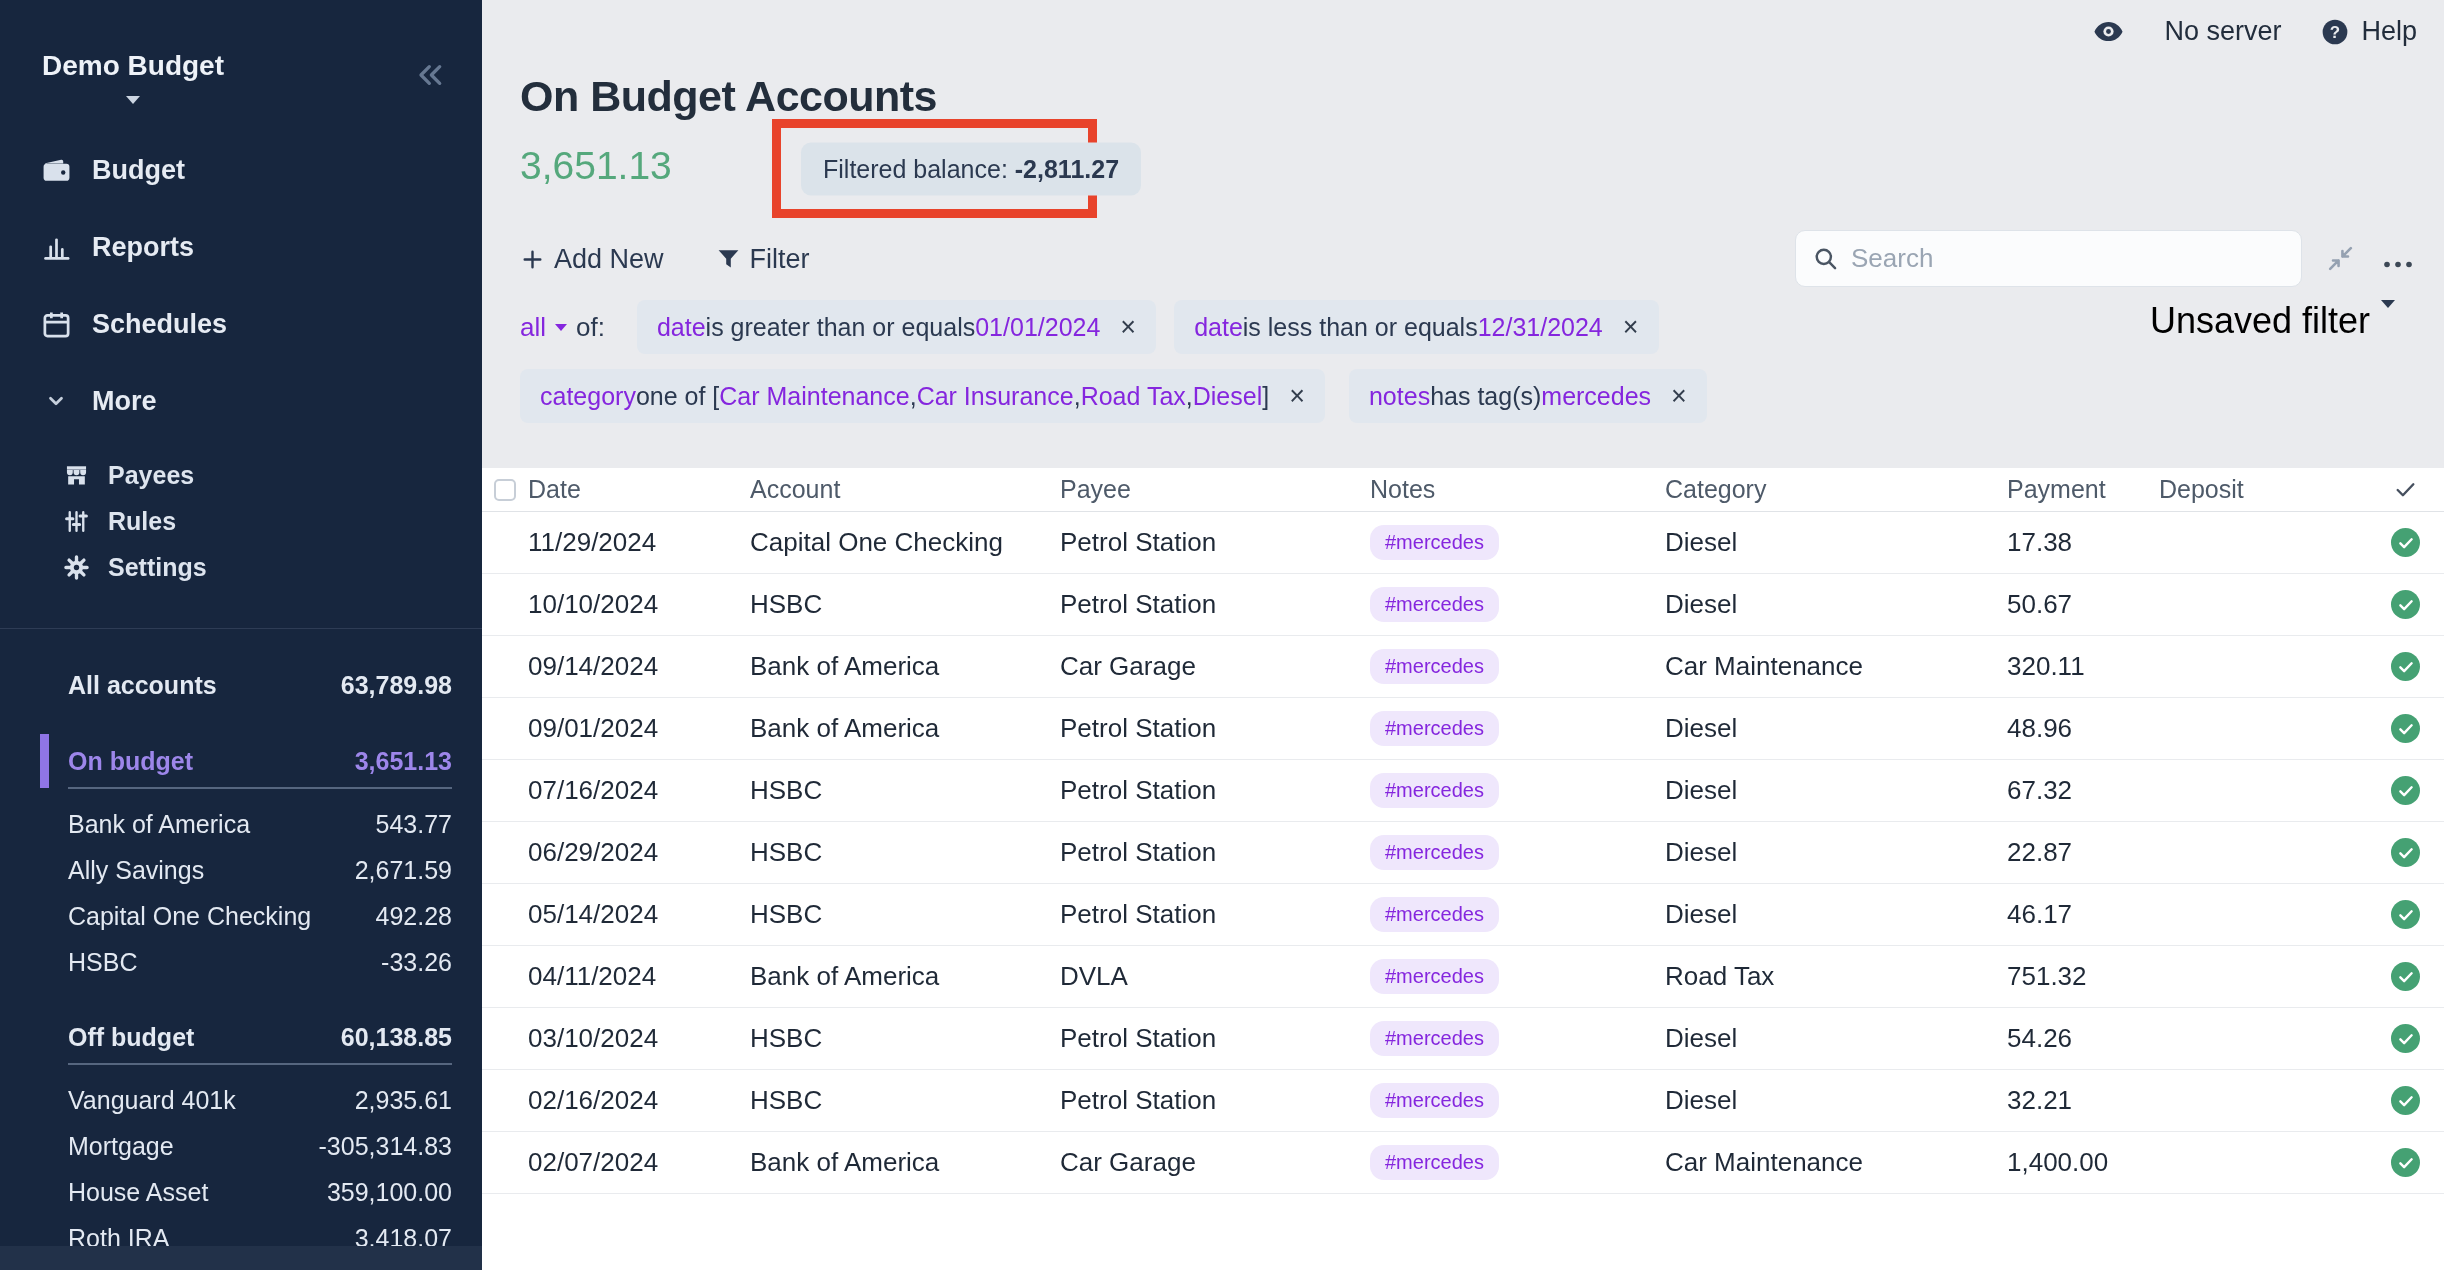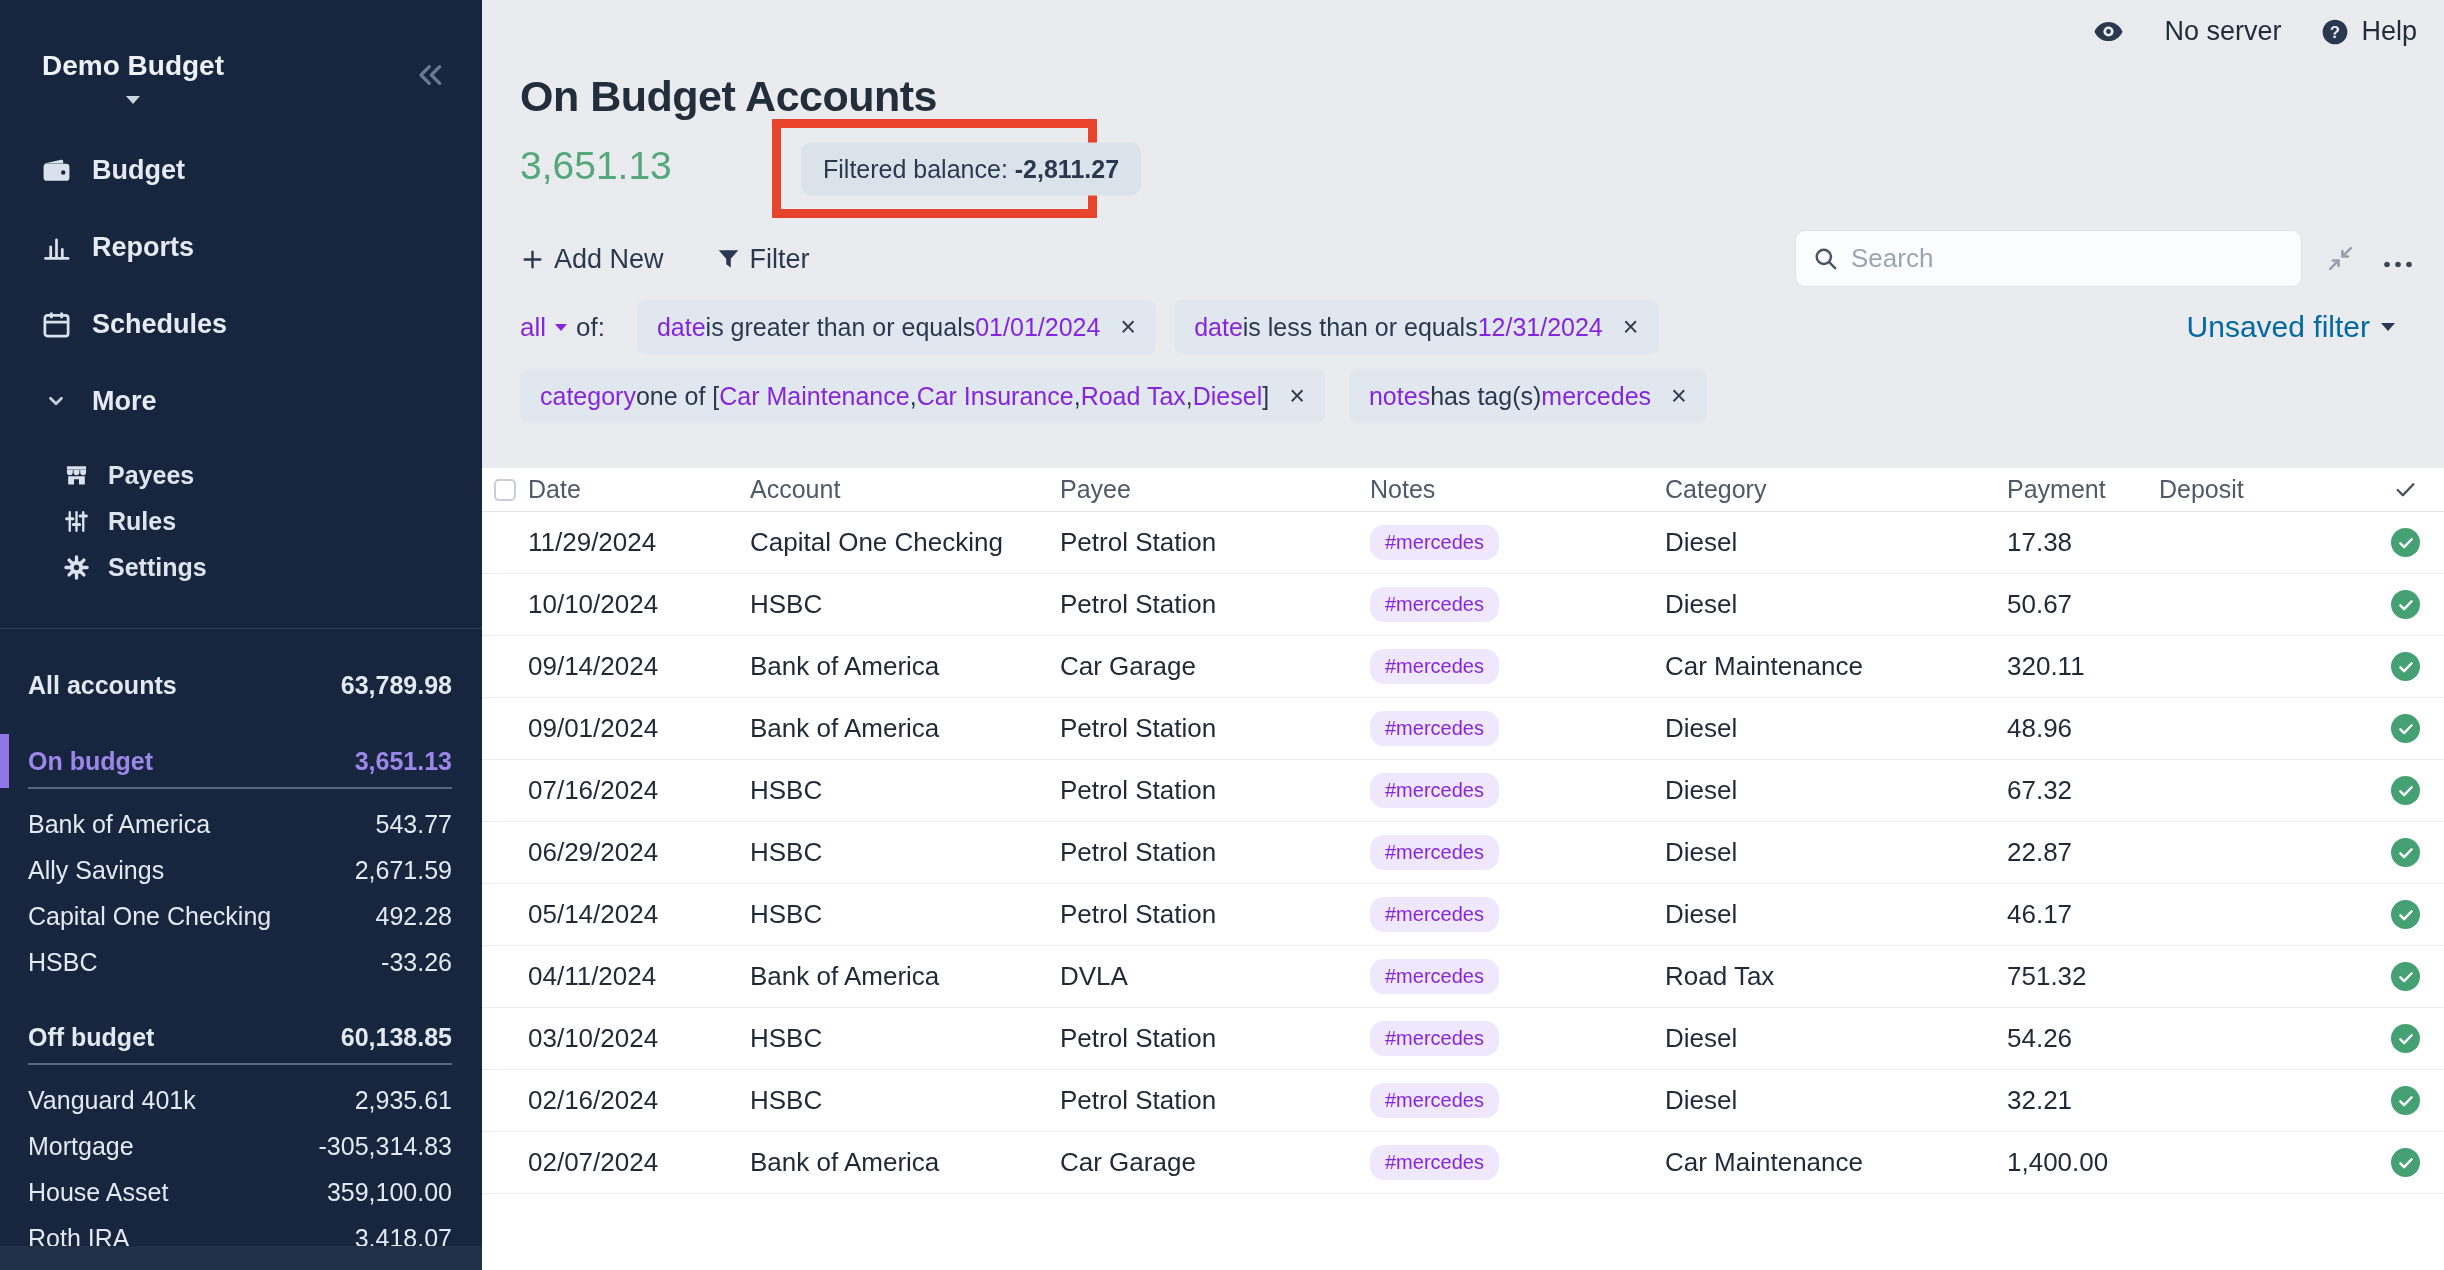--- a/index.html
+++ b/index.html
@@ -13,21 +13,21 @@
   .sb-title-wrap { display:flex; align-items:center; gap:14px; cursor:pointer;flex-direction:column; }
   .sb-title { font-size:28px; font-weight:700; color:#eef2f8; }
   .caret { width:0; height:0; border-left:7px solid transparent; border-right:7px solid transparent; border-top:8px solid #ccd5e2; display:inline-block; }
   .sb-nav { margin-top:44px; display:flex; flex-direction:column; gap:33px; }
   .sb-nav-item { display:flex; align-items:center; gap:20px; padding-left:40px; height:44px; font-size:27px; font-weight:600; color:#e6ebf3; cursor:pointer; }
   .sb-nav-item .ic { width:32px; display:flex; justify-content:center; }
   .sb-subnav { margin-top:29px; display:flex; flex-direction:column; }
   .sb-sub-item { display:flex; align-items:center; gap:18px; padding-left:62px; height:46px; font-size:25px; font-weight:600; color:#dde4ee; cursor:pointer; }
   .sb-sub-item .ic { width:28px; display:flex; justify-content:center; }
   .sb-divider { margin-top:38px; border-top:1px solid #2e3c55; }
-  .sb-accounts { padding:0 30px 0 28px; }
+  .sb-accounts { padding:0 30px 0 28px;margin-left:40px; }
   .acct-row { position:relative; display:flex; align-items:center; justify-content:space-between; height:46px; font-size:25px; cursor:pointer; }
   .acct-row.total { height:48px; margin-top:32px; font-weight:700; }
   .acct-row.group { height:48px; margin-top:28px; font-weight:700; }
   .acct-row.item + .acct-row.item { margin-top:0; }
   .acct-underline { border-bottom:2px solid #56667f; margin:2px 0 12px 0; }
   .acct-row.active .acct-label, .acct-row.active .acct-value { color:#9d86ea; }
   .acct-row.active::before { content:""; position:absolute; left:-28px; top:-3px; width:9px; height:54px; background:#8f75e6; }
   .sb-footer { position:absolute; left:0; bottom:0; width:100%; height:24px; background:#223149; }
 
   
@@ -49,21 +49,21 @@
   .dots-btn { position:absolute; left:1900px; top:256px; cursor:pointer; }
 
   .filter-row { position:absolute; left:38px; display:flex; align-items:center; gap:32px; height:54px; }
   .row1 { top:300px; } .row2 { top:369px; }
   .match { display:flex; align-items:center; gap:9px; font-size:26px; color:#2b3950; }
   .match .m-label { color:#8526de; cursor:pointer; }
   .caret-purple { width:0; height:0; border-left:6px solid transparent; border-right:6px solid transparent; border-top:7px solid #8526de; }
   .chip { display:flex; align-items:center; background:#e1e7ee; border-radius:8px; height:54px; padding:0 20px; font-size:25px; color:#2b3950; white-space:nowrap; cursor:pointer; }
   .chip .hl { color:#8526de; }
   .chip-close { margin-left:20px; font-size:27px; color:#333e4d; cursor:pointer; }
-  .unsaved { position:absolute; right:49px; top:300px; height:54px; display:flex; align-items:center; gap:11px; font-size:30px; color:#0369a1; cursor:pointer; }
+  .unsaved { position:absolute; right:49px; top:300px; height:54px; display:flex; align-items:flex-start; gap:11px; font-size:36px; color:#000000; cursor:pointer; }
   .caret-dark { width:0; height:0; border-left:7px solid transparent; border-right:7px solid transparent; border-top:8px solid #2b3950; }
 
   
   .table { position:absolute; left:0; right:0; top:468px; bottom:0; background:#ffffff; }
   .tgrid { display:grid; grid-template-columns:46px 222px 310px 310px 295px 342px 152px 208px 1fr; align-items:center; }
   .thead { height:44px; border-bottom:1px solid #e0e3e7; color:#4e5a69; font-size:25px; }
   .thead .cb-cell { padding-left:12px; }
   .checkbox { width:22px; height:22px; border:2px solid #c7ced7; border-radius:5px; background:#fff; cursor:pointer; }
   .col-right { padding-right:14px; }
   .col-right.pay { padding-right:8px; }

